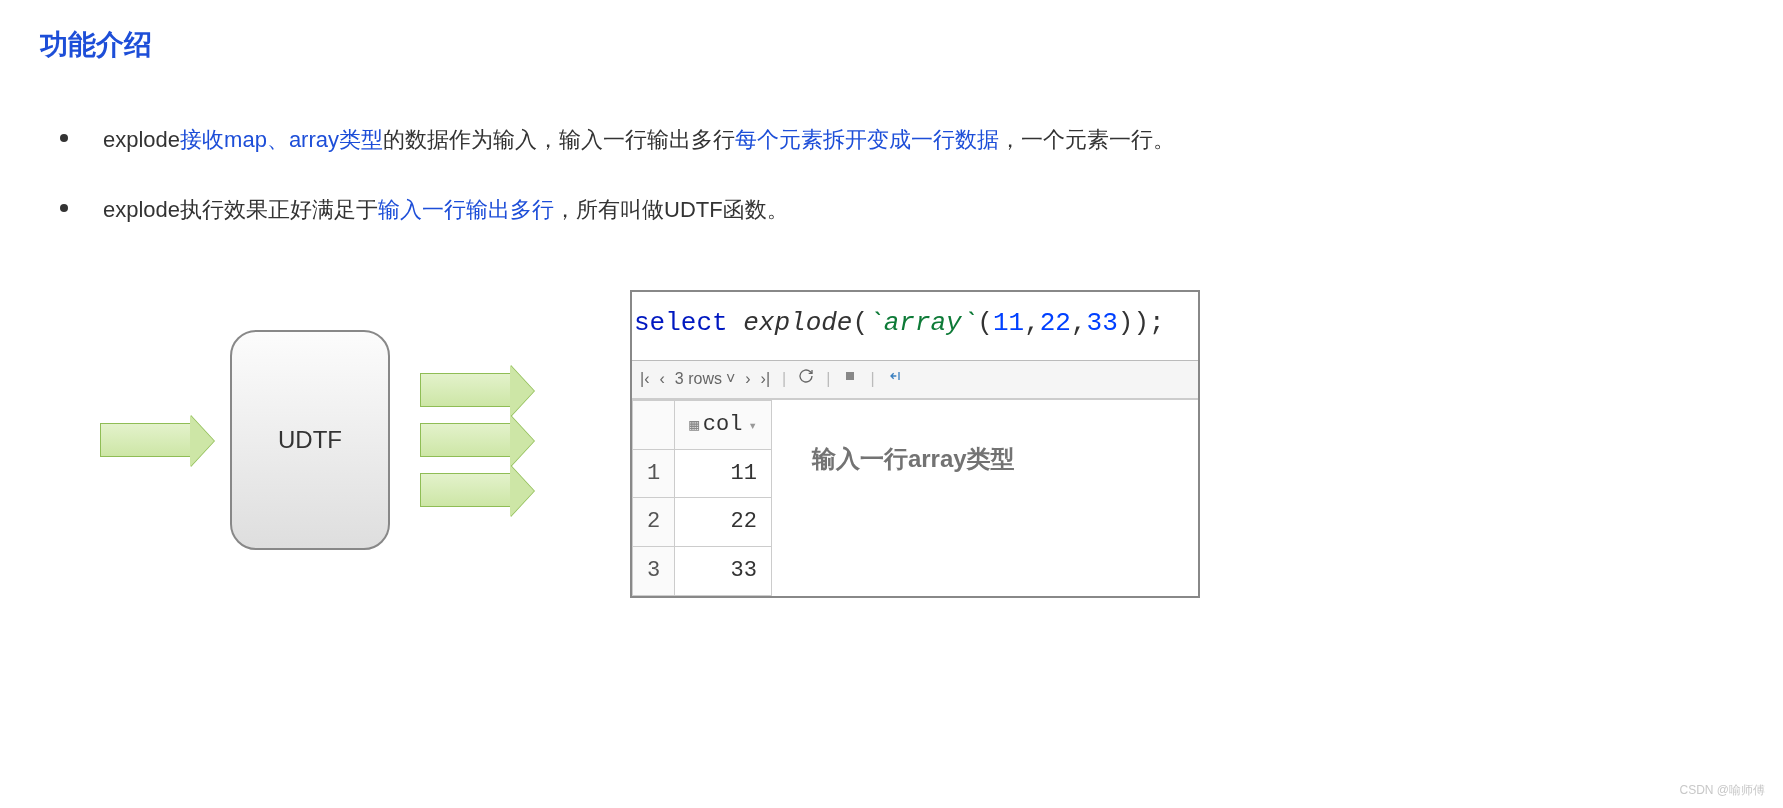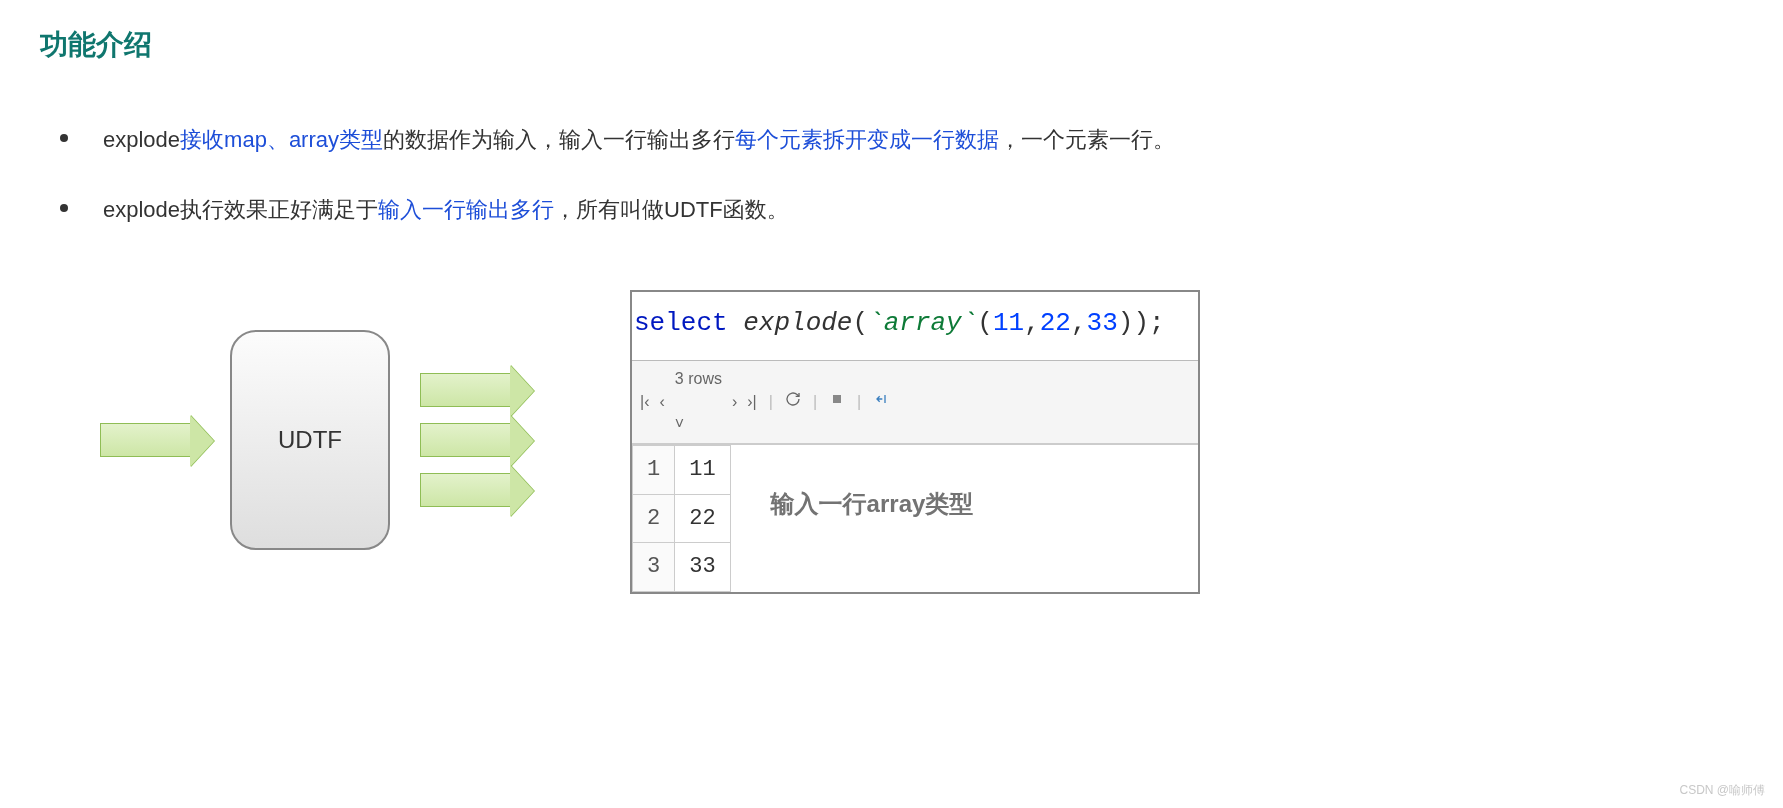--- a/index.html
+++ b/index.html
@@ -7,21 +7,21 @@
       font-family: "Microsoft YaHei", "PingFang SC", Arial, sans-serif;
       background: #fff;
       padding: 20px 40px;
       color: #333;
       font-size: 22px;
       line-height: 1.8;
     }
     .heading {
       font-size: 28px;
       font-weight: bold;
-      color: #0f766e;
+      color: #1d4ed8;
       margin-bottom: 50px;
     }
     .bullets { margin-left: 20px; margin-bottom: 60px; }
     .bullet-row { display: flex; align-items: flex-start; margin-bottom: 30px; }
     .bullet-dot {
       width: 8px; height: 8px; background: #333; border-radius: 50%;
       margin-right: 35px; margin-top: 14px; flex-shrink: 0;
     }
     .bullet-text { flex: 1; }
     .red { color: #1d4ed8; }
@@ -65,21 +65,21 @@
 
     .toolbar {
       border-top: 1px solid #bbb; border-bottom: 2px solid #ccc;
       background: #f5f5f5; padding: 4px 8px;
       display: flex; align-items: center; gap: 10px;
       font-size: 16px; color: #666;
       font-family: Arial, sans-serif;
     }
     .toolbar .sep { color: #bbb; margin: 0 2px; }
     .toolbar svg { width: 16px; height: 16px; }
-    .rows-label { display: flex; align-items: flex-start; gap: 16px; flex-direction: column; }
+    .rows-label { display: flex; align-items: flex-end; gap: 4px; }
 
     .result-area { display: flex; align-items: flex-start; }
     .result-table { border-collapse: collapse; font-family: "Courier New", monospace; font-size: 22px; }
     .result-table th, .result-table td {
       border: 1px solid #ccc; padding: 4px 14px; text-align: right;
       font-weight: normal; color: #333;
     }
     .result-table th { background: #fafafa; }
     .result-table .idx { background: #fafafa; width: 40px; text-align: center; color: #555; }
     .result-table .corner { background: #fafafa; width: 40px; }
@@ -158,20 +158,26 @@
       <span>
         <svg viewBox="0 0 24 24" fill="none" stroke="#3a7fbf" stroke-width="2">
             <path d="M6 12h8M10 8l-4 4 4 4M18 6v12"></path>
           </svg>
       </span>
     </div>
 
     <div class="result-area">
       <table class="result-table">
         <tbody>
+            <tr>
+          <th class="corner"></th>
+          <th>
+            <span class="col-icon">▦</span><span>col</span><span class="sort-icon">▾</span>
+          </th>
+        </tr>
         <tr>
           <td class="idx">1</td>
           <td>11</td>
         </tr>
         <tr>
           <td class="idx">2</td>
           <td>22</td>
         </tr>
         <tr>
           <td class="idx">3</td>

